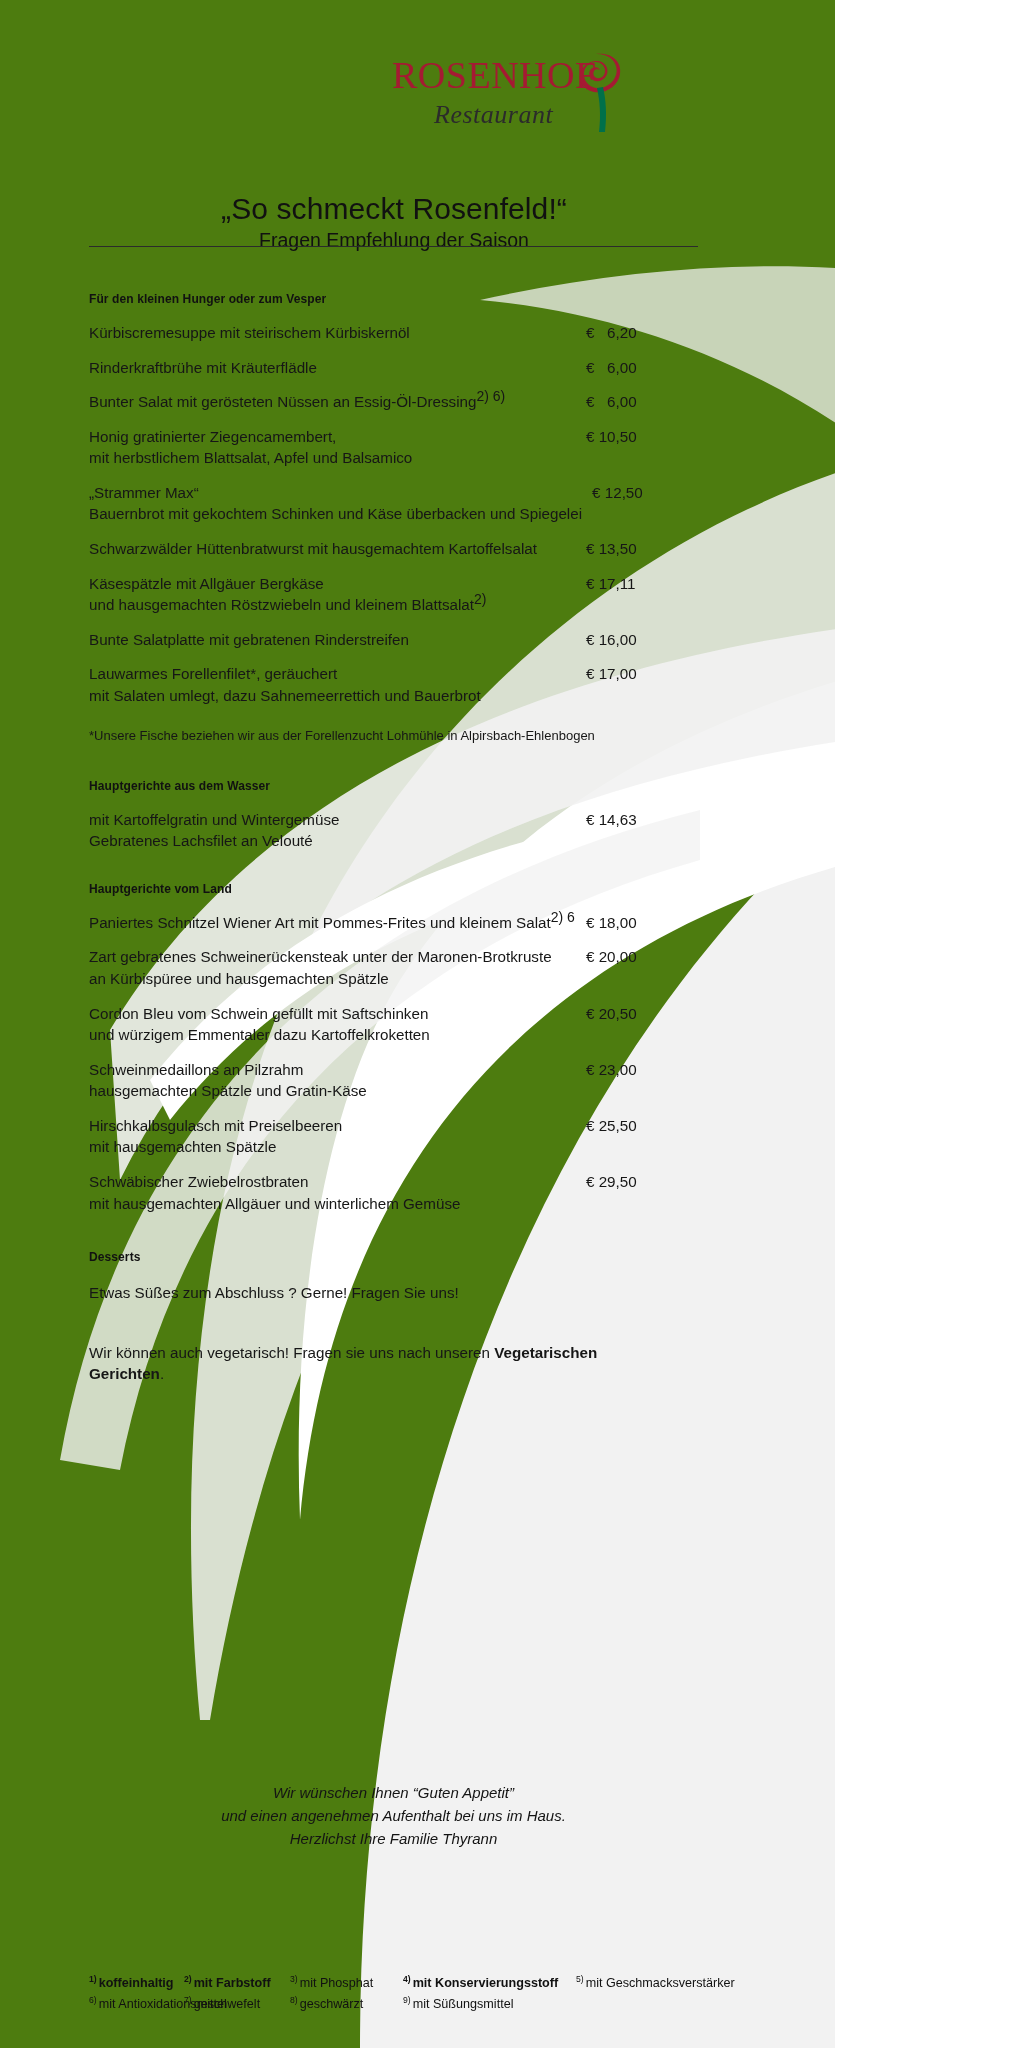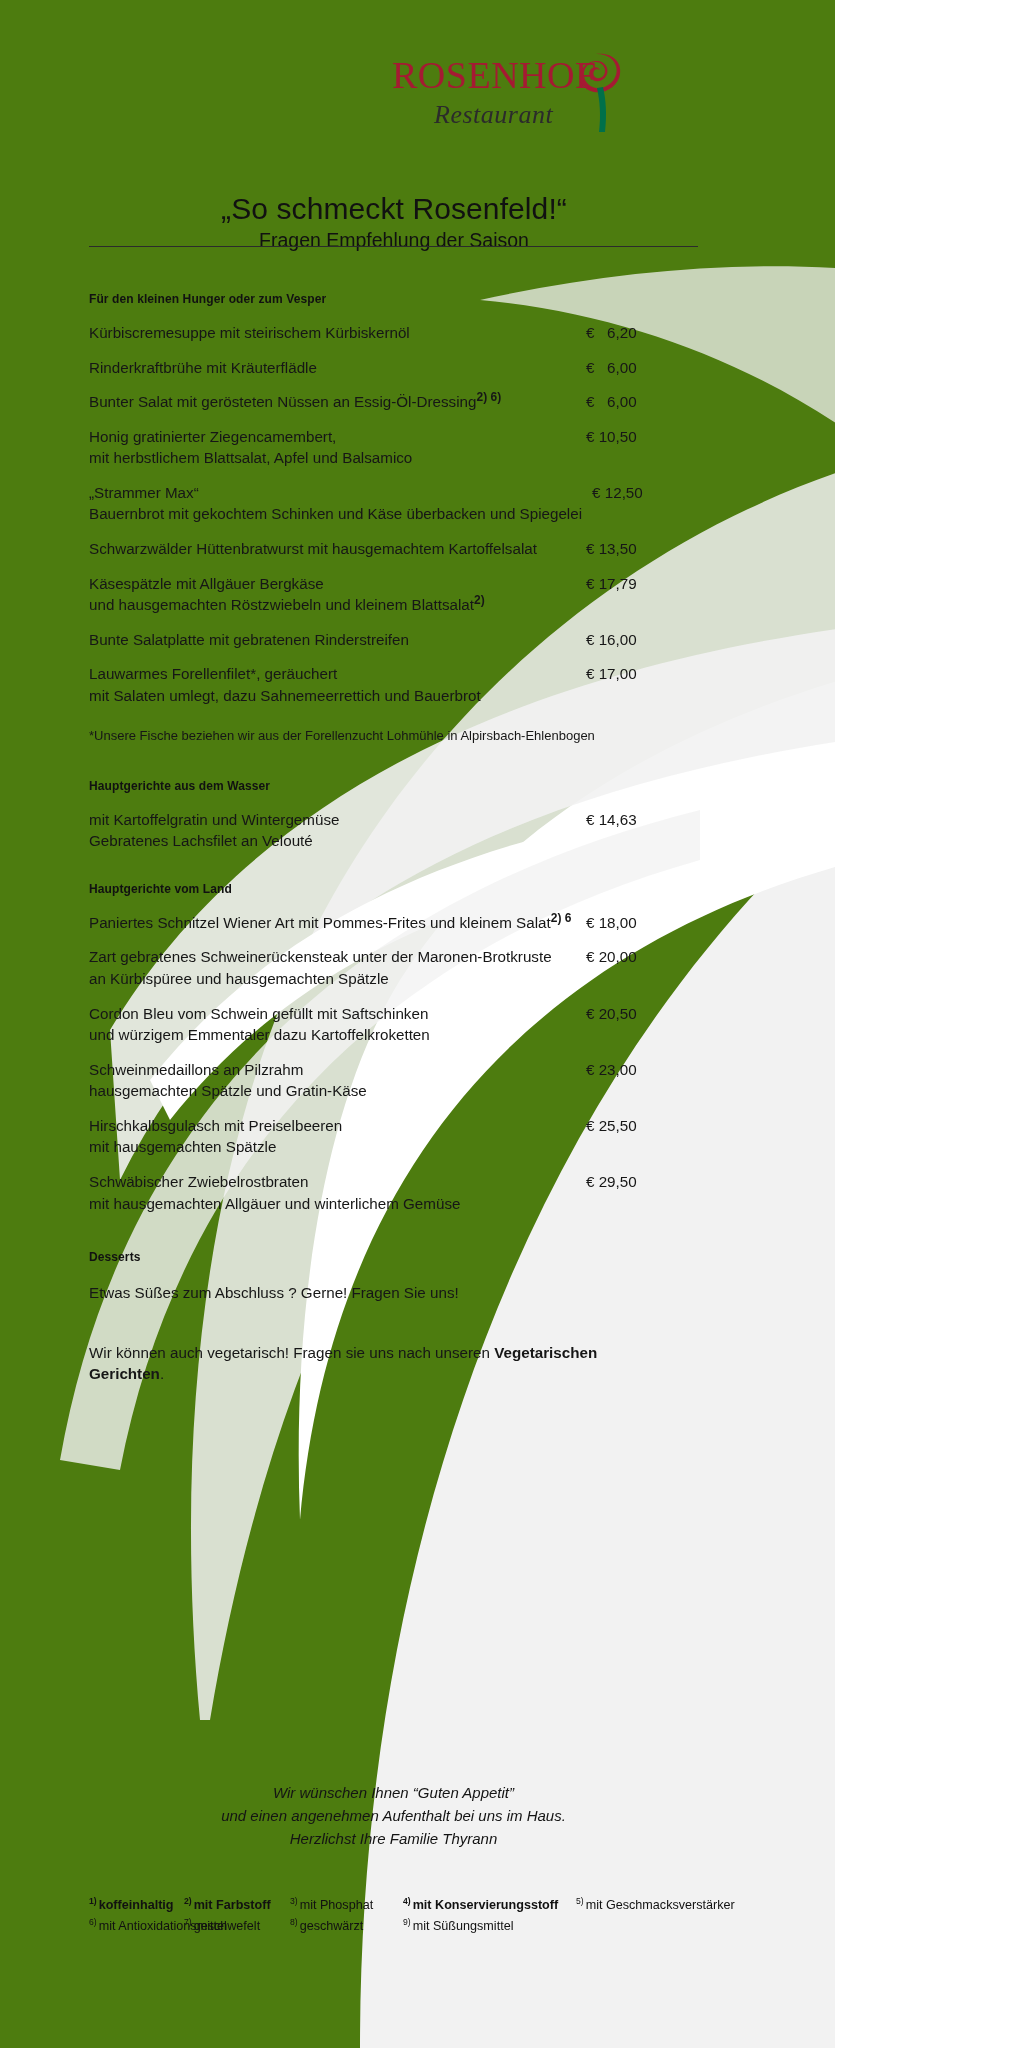--- a/index.html
+++ b/index.html
@@ -118,24 +118,23 @@
   .item-price {
     flex: 0 0 auto;
     width: 86px;
     font-size: 15.2px;
     line-height: 1.42;
     color: #161616;
     text-align: left;
     white-space: pre;
   }
   sup.add {
-    font-size: 12px;
+    font-size: 14px;
     vertical-align: super;
     line-height: 0;
-    font-weight: bold;
   }
   .note {
     font-size: 13px;
     line-height: 1.4;
     color: #161616;
   }
   .plain {
     font-size: 15.2px;
     line-height: 1.42;
     color: #161616;
@@ -152,21 +151,21 @@
     font-style: italic;
     font-size: 15px;
     line-height: 1.52;
     color: #141414;
   }
 
   
   .legend {
     position: absolute;
     left: 89px;
-    top: 1897px;
+    top: 1975px;
     width: 840px;
   }
   .legend-row {
     display: flex;
     align-items: baseline;
     margin-bottom: 5px;
   }
   .legend-item {
     font-size: 12.6px;
     line-height: 1.3;
@@ -276,21 +275,21 @@
               <div class="item-text">
                 <div class="item-line">Schwarzwälder Hüttenbratwurst mit hausgemachtem Kartoffelsalat</div>
               </div>
               <div class="item-price">€ 13,50</div>
             </div>
             <div class="item" style="margin-top: 13px;">
               <div class="item-text">
                 <div class="item-line">Käsespätzle mit Allgäuer Bergkäse</div>
                 <div class="item-line sub">und hausgemachten Röstzwiebeln und kleinem Blattsalat<sup class="add">2)</sup></div>
               </div>
-              <div class="item-price">€ 17,79</div>
+              <div class="item-price">€ 17,11</div>
             </div>
             <div class="item" style="margin-top: 13px;">
               <div class="item-text">
                 <div class="item-line">Bunte Salatplatte mit gebratenen Rinderstreifen</div>
               </div>
               <div class="item-price">€ 16,00</div>
             </div>
             <div class="item" style="margin-top: 13px;">
               <div class="item-text">
                 <div class="item-line">Lauwarmes Forellenfilet*, geräuchert</div>

